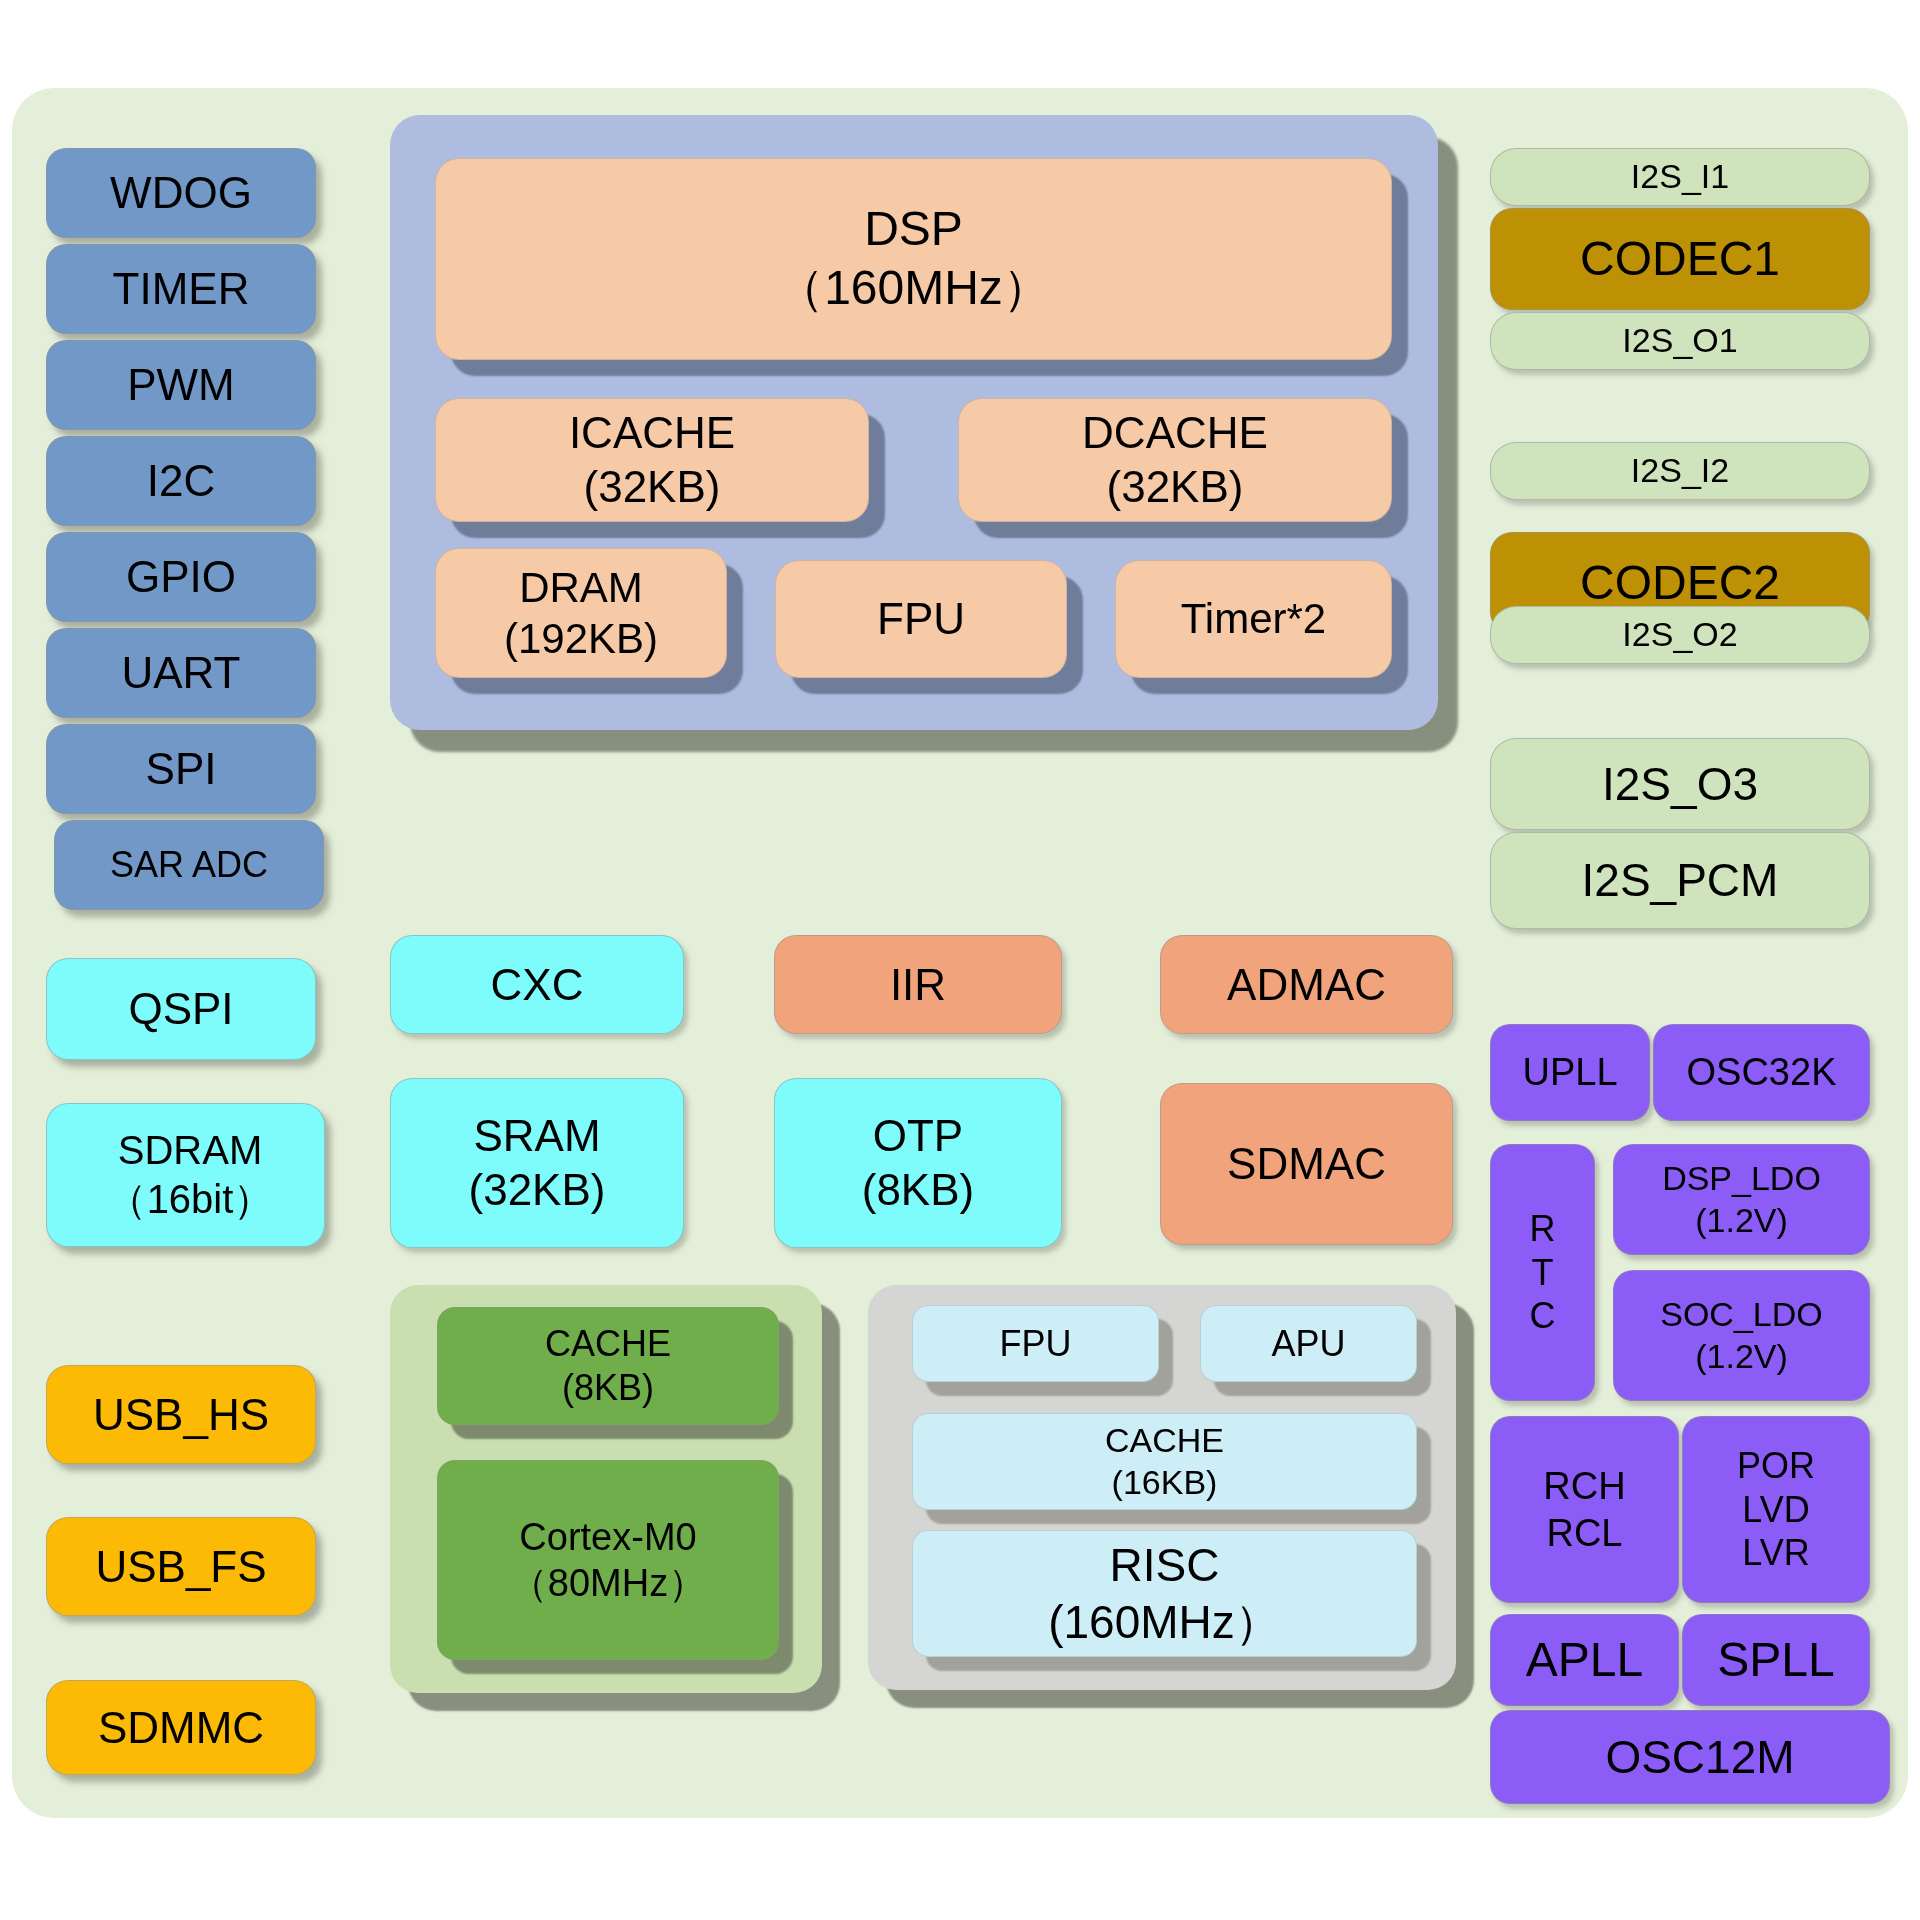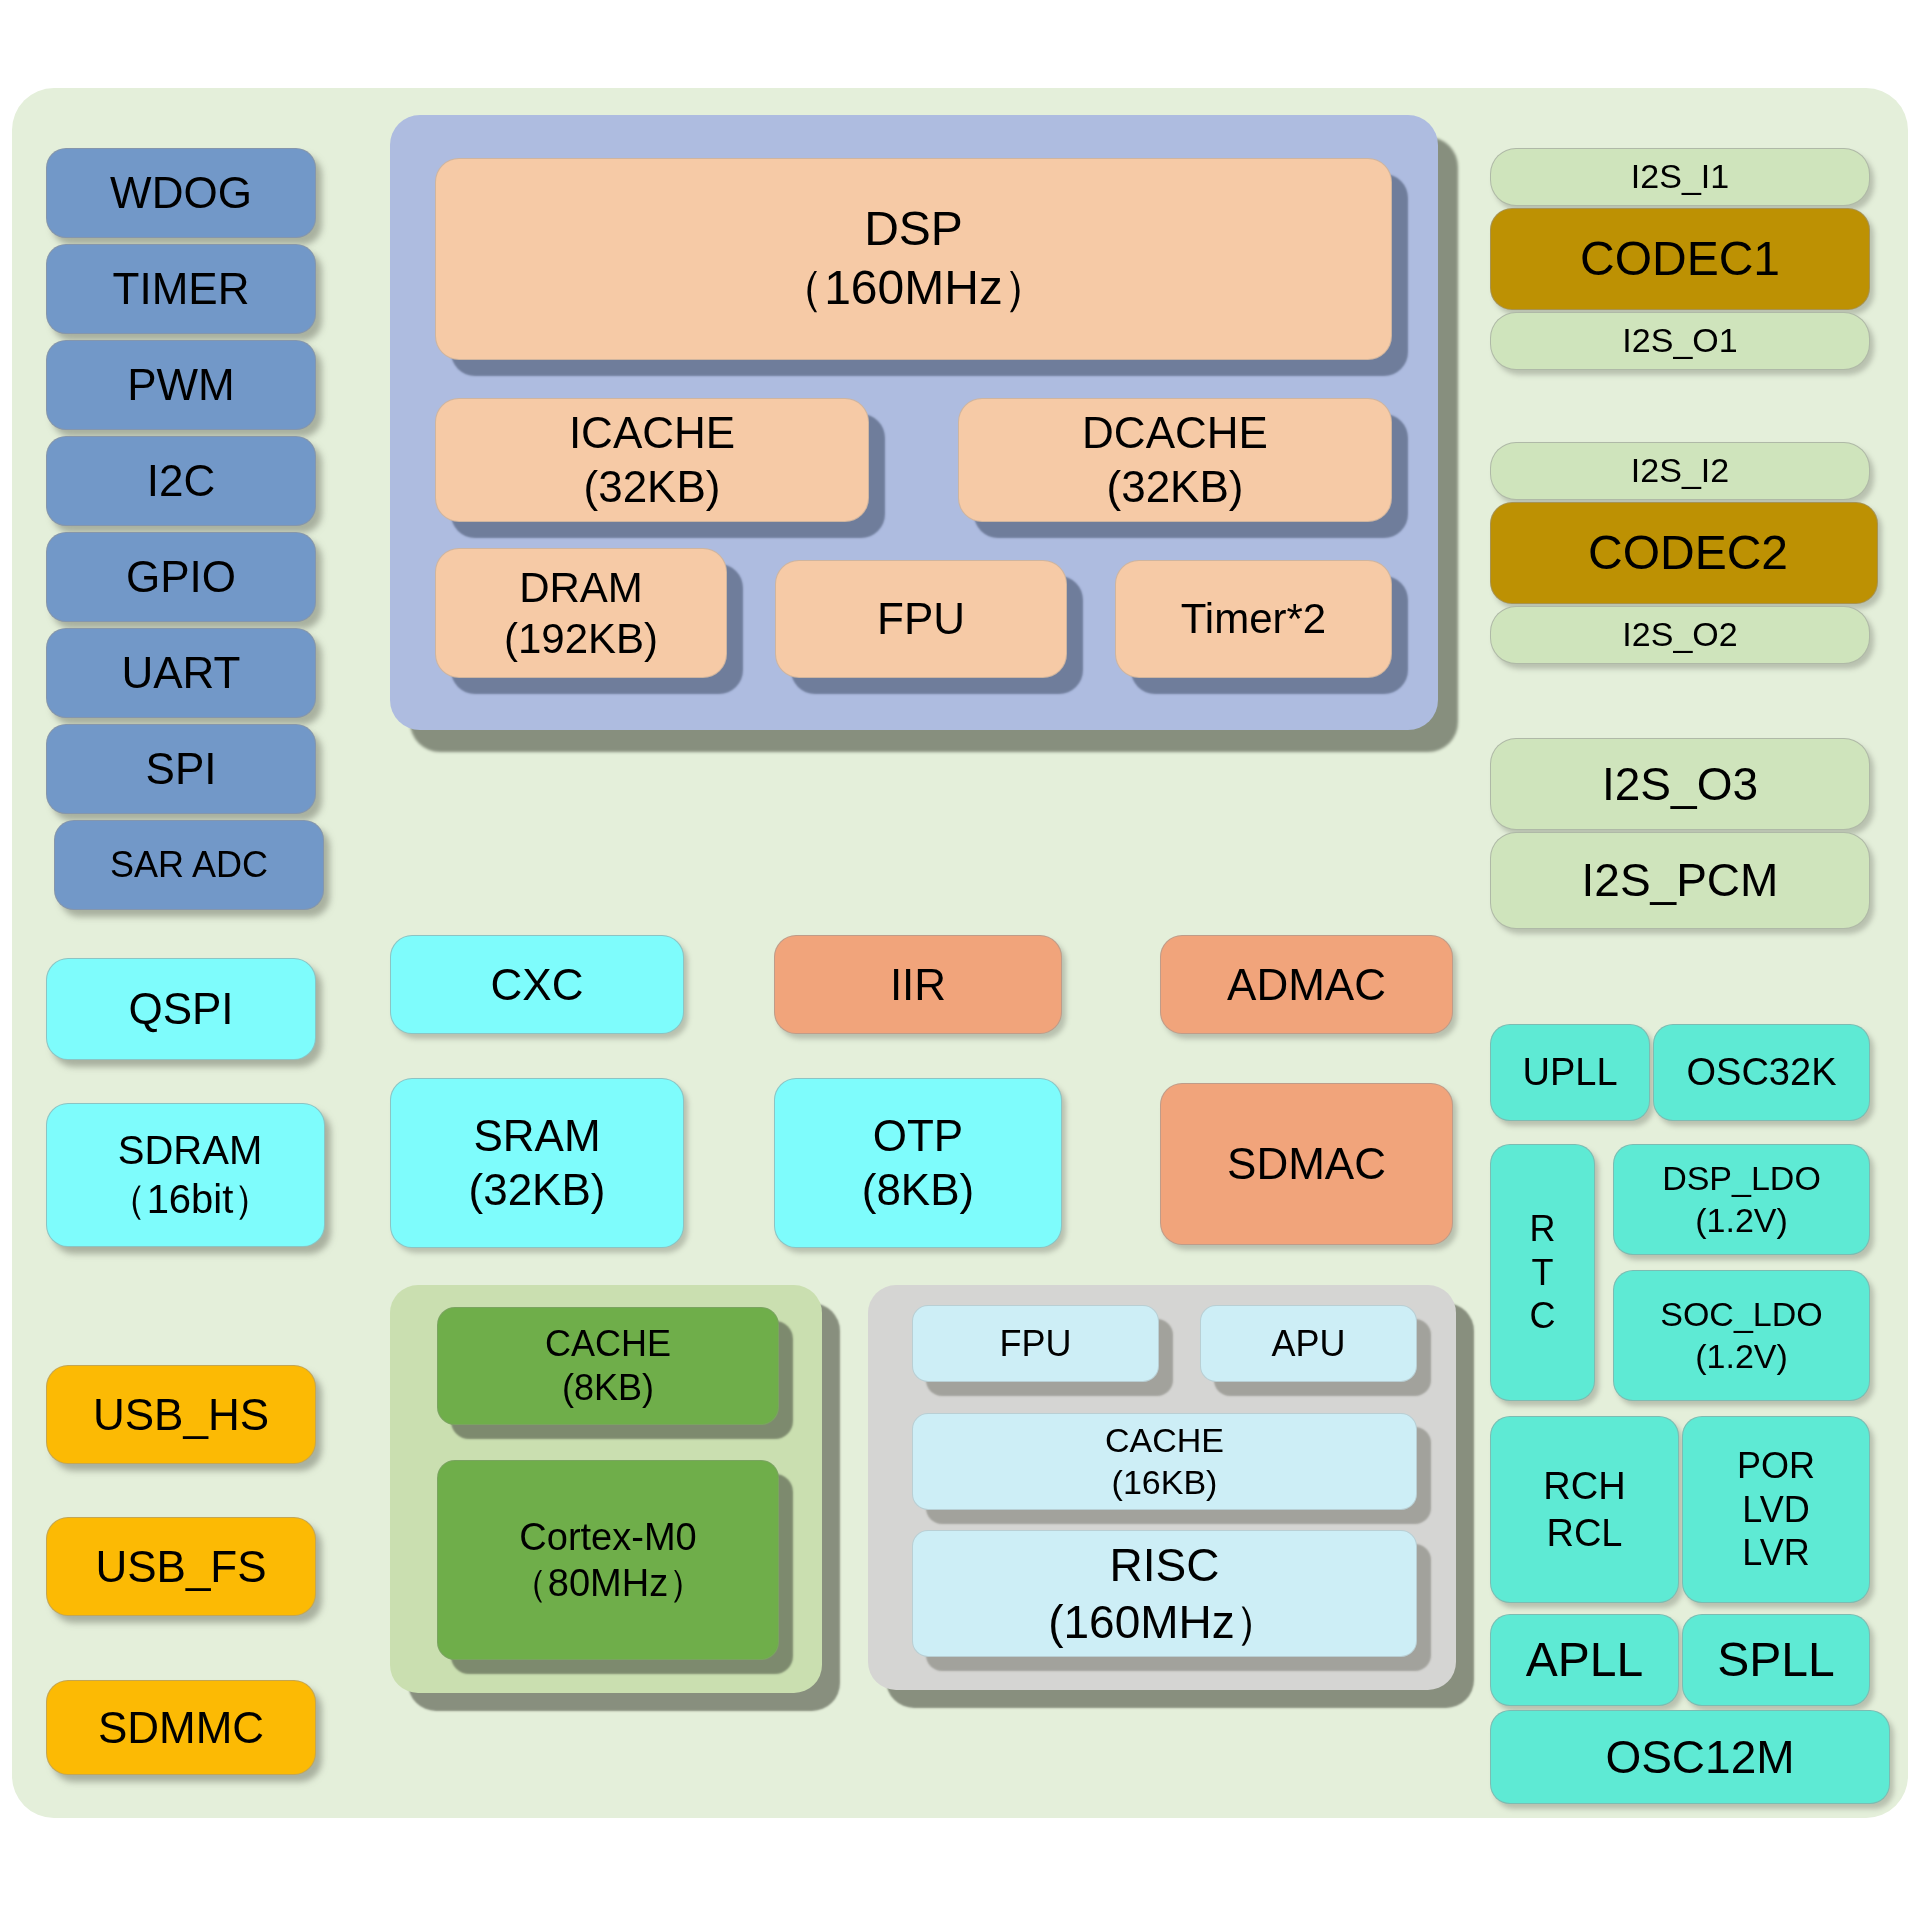--- a/index.html
+++ b/index.html
@@ -33,21 +33,21 @@
   
   .risc-container{position:absolute;left:868px;top:1285px;width:588px;height:405px;
                   background:#d5d5d3;border-radius:28px;box-shadow:18px 18px 2px #888f7e;}
   .lcyan{background:#cdeef6;border-radius:16px;font-size:36px;
          box-shadow:14px 14px 2px #a2a29c;border:1px solid rgba(150,150,150,.35);}
 
   
   .pill{background:#cfe4bc;border-radius:26px;font-size:34px;}
   .gold{background:#bd9103;border-radius:22px;font-size:48px;}
   .bigpill{background:#cfe4bc;border-radius:26px;font-size:46px;}
-  .orange{background:#5eead4;border-radius:20px;font-size:38px;} .fs34{font-size:34px;} .fs36{font-size:36px;}
+  .orange{background:#8b5cf6;border-radius:20px;font-size:38px;} .fs34{font-size:34px;} .fs36{font-size:36px;}
   .fs38{font-size:38px;} .fs40{font-size:40px;padding-left:9px;} .fs42{font-size:42px;}
   .fs46{font-size:46px;} .fs48{font-size:48px;}
 </style>
 </head>
 <body>
 
 <div class="canvas">
   <div class="board"></div>
 
   <div class="block blue soft" style="left:46px;top:148px;width:268px;height:88px;">
@@ -171,21 +171,21 @@
   <div class="block gold tiny" style="left:1490px;top:208px;width:378px;height:100px;">
       <span>CODEC1</span>
     </div>
   <div class="block pill tiny" style="left:1490px;top:312px;width:378px;height:56px;">
       <span>I2S_O1</span>
     </div>
 
   <div class="block pill tiny" style="left:1490px;top:442px;width:378px;height:56px;">
       <span>I2S_I2</span>
     </div>
-  <div class="block gold tiny" style="left:1490px;top:502px;width:378px;height:100px;padding-left:8px;">
+  <div class="block gold tiny" style="left:1490px;top:532px;width:378px;height:100px;">
       <span>CODEC2</span>
     </div>
   <div class="block pill tiny" style="left:1490px;top:606px;width:378px;height:56px;">
       <span>I2S_O2</span>
     </div>
 
   <div class="block bigpill tiny" style="left:1490px;top:738px;width:378px;height:90px;">
       <span>I2S_O3</span>
     </div>
   <div class="block bigpill tiny" style="left:1490px;top:832px;width:378px;height:95px;text-align:right;">

